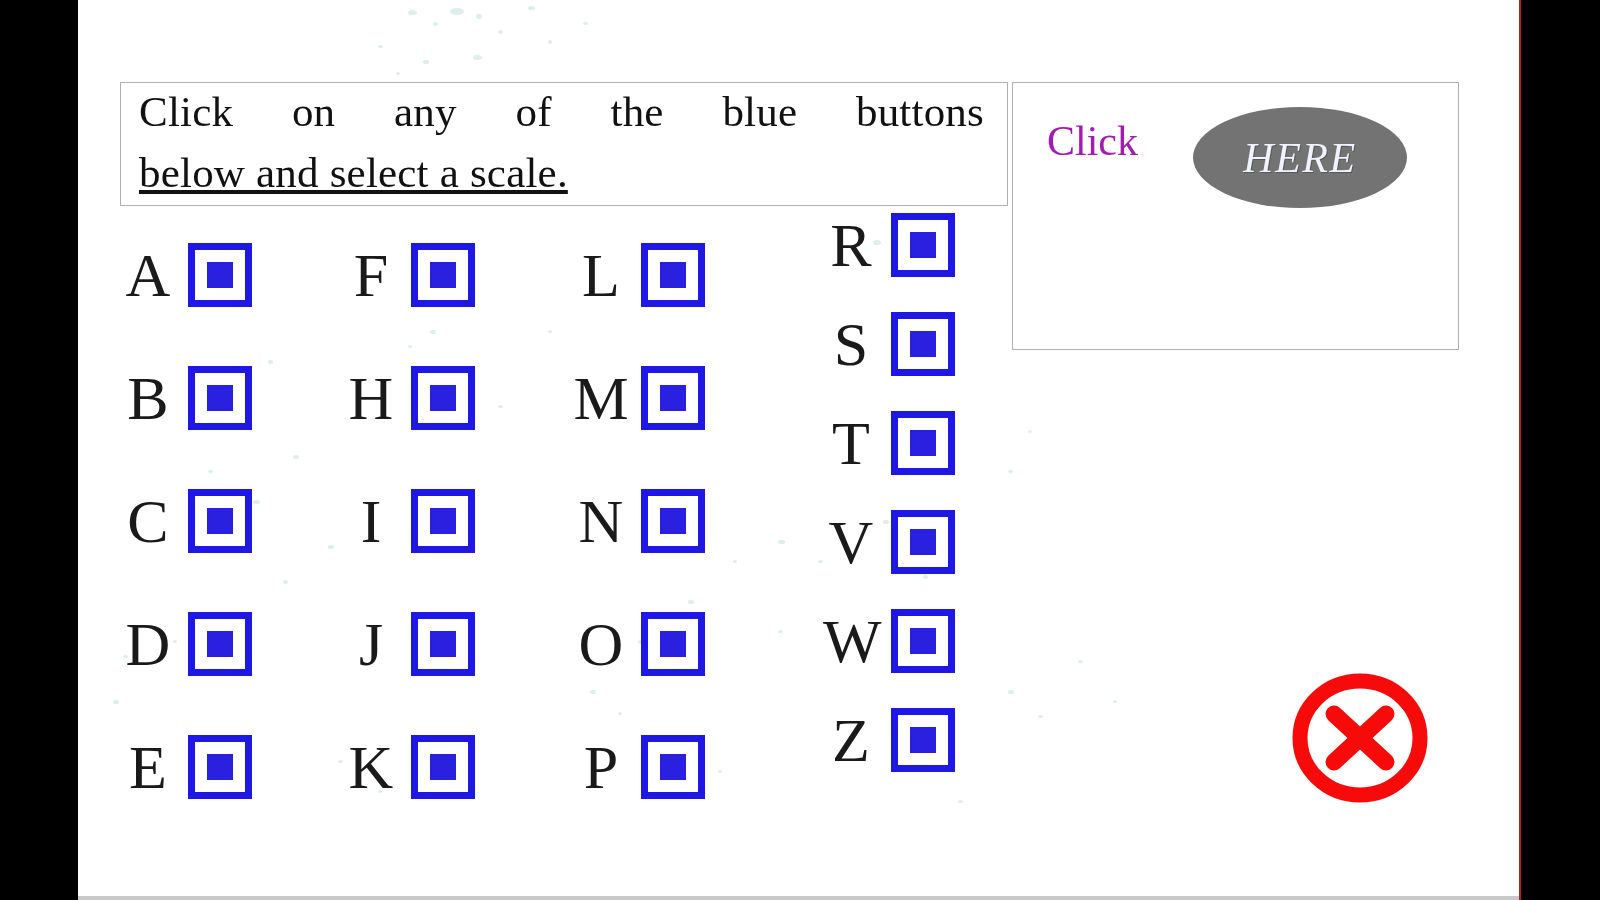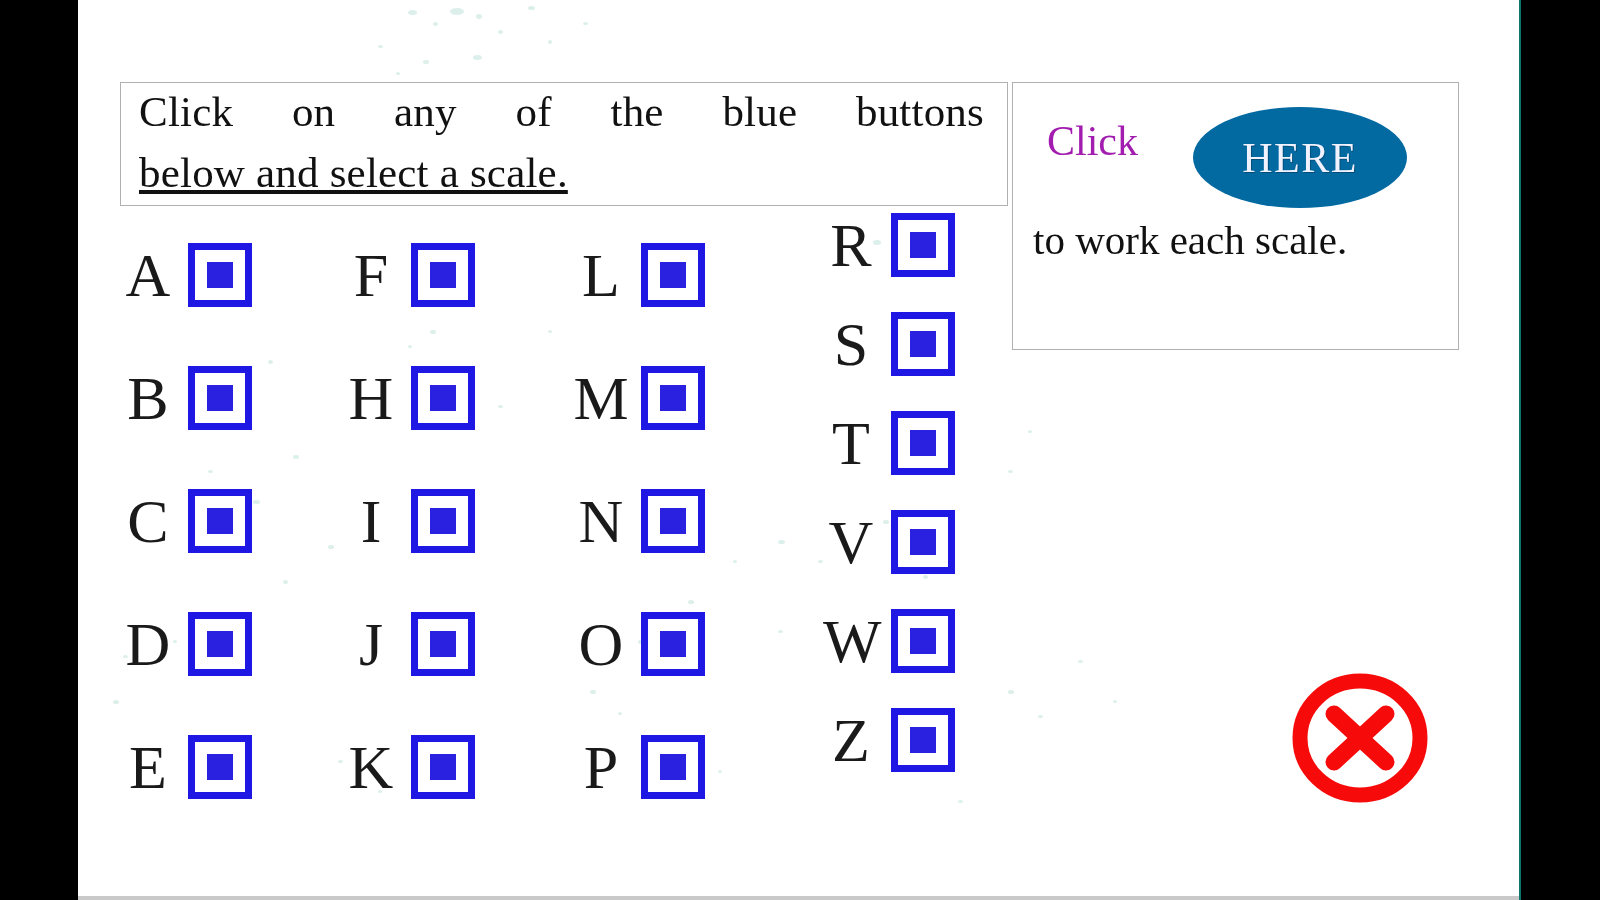--- a/index.html
+++ b/index.html
@@ -34,21 +34,21 @@
 
   
   #page {
     position: absolute;
     left: 78px;
     top: 0;
     width: 1443px;
     height: 900px;
     background: #ffffff;
     overflow: hidden;
-    border-right: 2px solid #0f766e;
+    border-right: 2px solid #b91c1c;
     box-sizing: border-box;
   }
   #page-bottom-rule {
     position: absolute;
     left: 0;
     bottom: 0;
     width: 1443px;
     height: 4px;
     background: #c9c9c9;
   }
@@ -112,26 +112,27 @@
     top: 28px;
     font-size: 42px;
     color: #a21caf;
   }
   #here-button {
     position: absolute;
     left: 180px;
     top: 18px;
     width: 214px;
     height: 101px;
-    background: #0369a1;
+    background: #737373;
     border-radius: 50%;
     display: flex;
     align-items: center;
     justify-content: center;
     cursor: pointer;
+    font-style: italic;
   }
   #here-label {
     color: #f0f2ff;
     font-size: 42px;
     letter-spacing: 1.5px;
     text-shadow: 1px 1px 0 rgba(0,0,0,.25);
   }
   #guide-lines {
     position: absolute;
     left: 20px;
@@ -264,21 +265,20 @@
     </div>
 
     <div id="guide-box">
       <div id="guide-top">
         <span id="guide-click-label">Click</span>
         <div id="here-button">
           <span id="here-label">HERE</span>
         </div>
       </div>
       <div id="guide-lines">
-        <span>to work each scale.</span>
       </div>
     </div>
 
     <div id="grid">
         <div class="col" style="left: 42px; top: 0px;">
           <div class="scale-row" style="top: 243px; left: 0px;">
             <span class="scale-letter">A</span>
             <div class="scale-button">
               <div class="pip"></div>
             </div>

